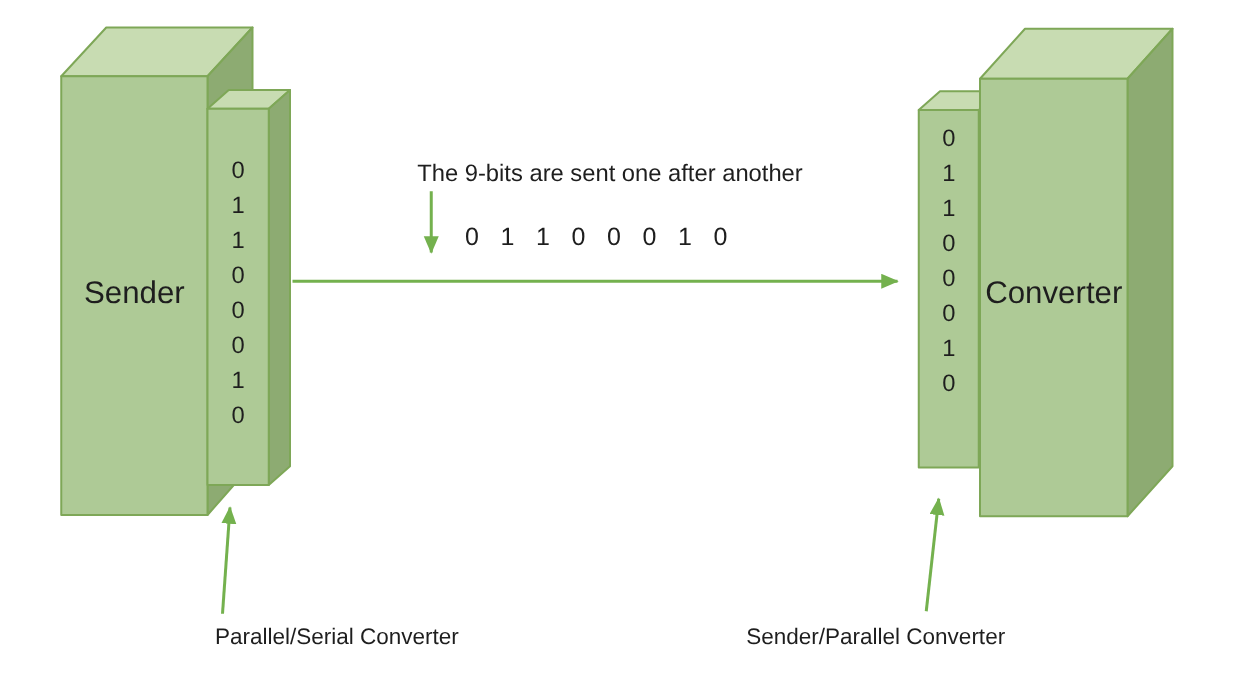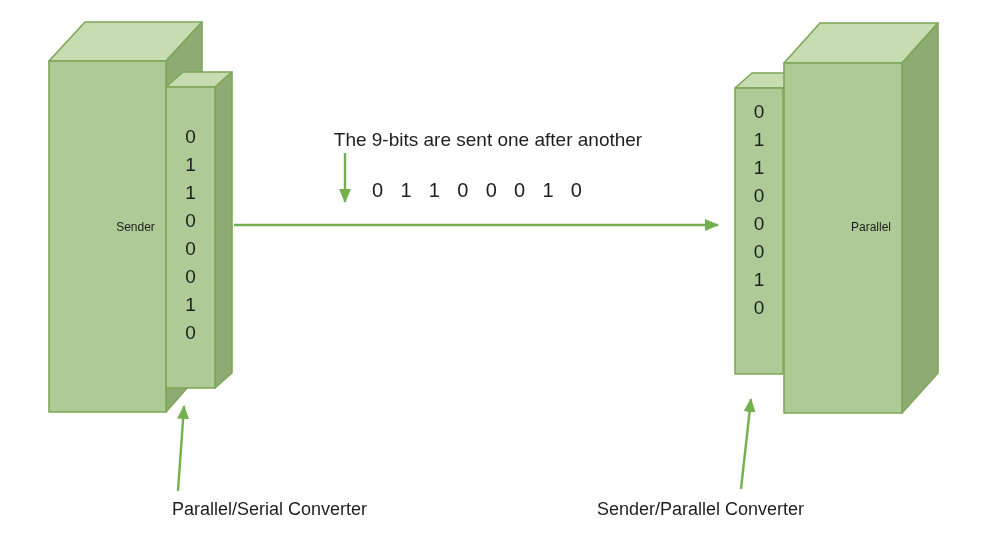--- a/index.html
+++ b/index.html
@@ -8,21 +8,21 @@
     width:999px;height:544px;
     background:#ffffff;
     font-family:"Liberation Sans", sans-serif;
     color:var(--text,#1e1e1e);
     overflow:hidden;
   }
   .stage svg{position:absolute;left:0;top:0;}
   .txt{position:absolute;white-space:nowrap;}
   .center{text-align:center;}
   .note{font-size:19px;}
-  .box-label{font-size:12px;padding-left:28px;}
+  .box-label{font-size:25px;}
   .conv-label{font-size:18px;text-align:center;}
   .bits-col{
     position:absolute;
     display:flex;flex-direction:column;align-items:center;
     font-size:19px;line-height:28px;text-align:center;
   }
   .bits-row{
     position:absolute;
     display:flex;justify-content:space-between;
     font-size:20px;
@@ -71,21 +71,21 @@
     <path class="wire" d="M234,225 L718,225" marker-end="url(#ah)"></path>
 
     <path class="wire" d="M345,153 L345,202" marker-end="url(#ah)"></path>
 
     <path class="wire" d="M178,491 L184,406" marker-end="url(#ah)"></path>
 
     <path class="wire" d="M741,489 L751,399" marker-end="url(#ah)"></path>
   </svg>
 
   <div class="txt box-label center" style="left:49px;top:220px;width:117px;">Sender</div>
-  <div class="txt box-label center" style="left:784px;top:220px;width:118px;">Parallel</div>
+  <div class="txt box-label center" style="left:784px;top:220px;width:118px;">Converter</div>
 
   <div class="bits-col" style="left:166px;top:123px;width:49px;">
     <span>0</span>
     <span>1</span>
     <span>1</span>
     <span>0</span>
     <span>0</span>
     <span>0</span>
     <span>1</span>
     <span>0</span>

